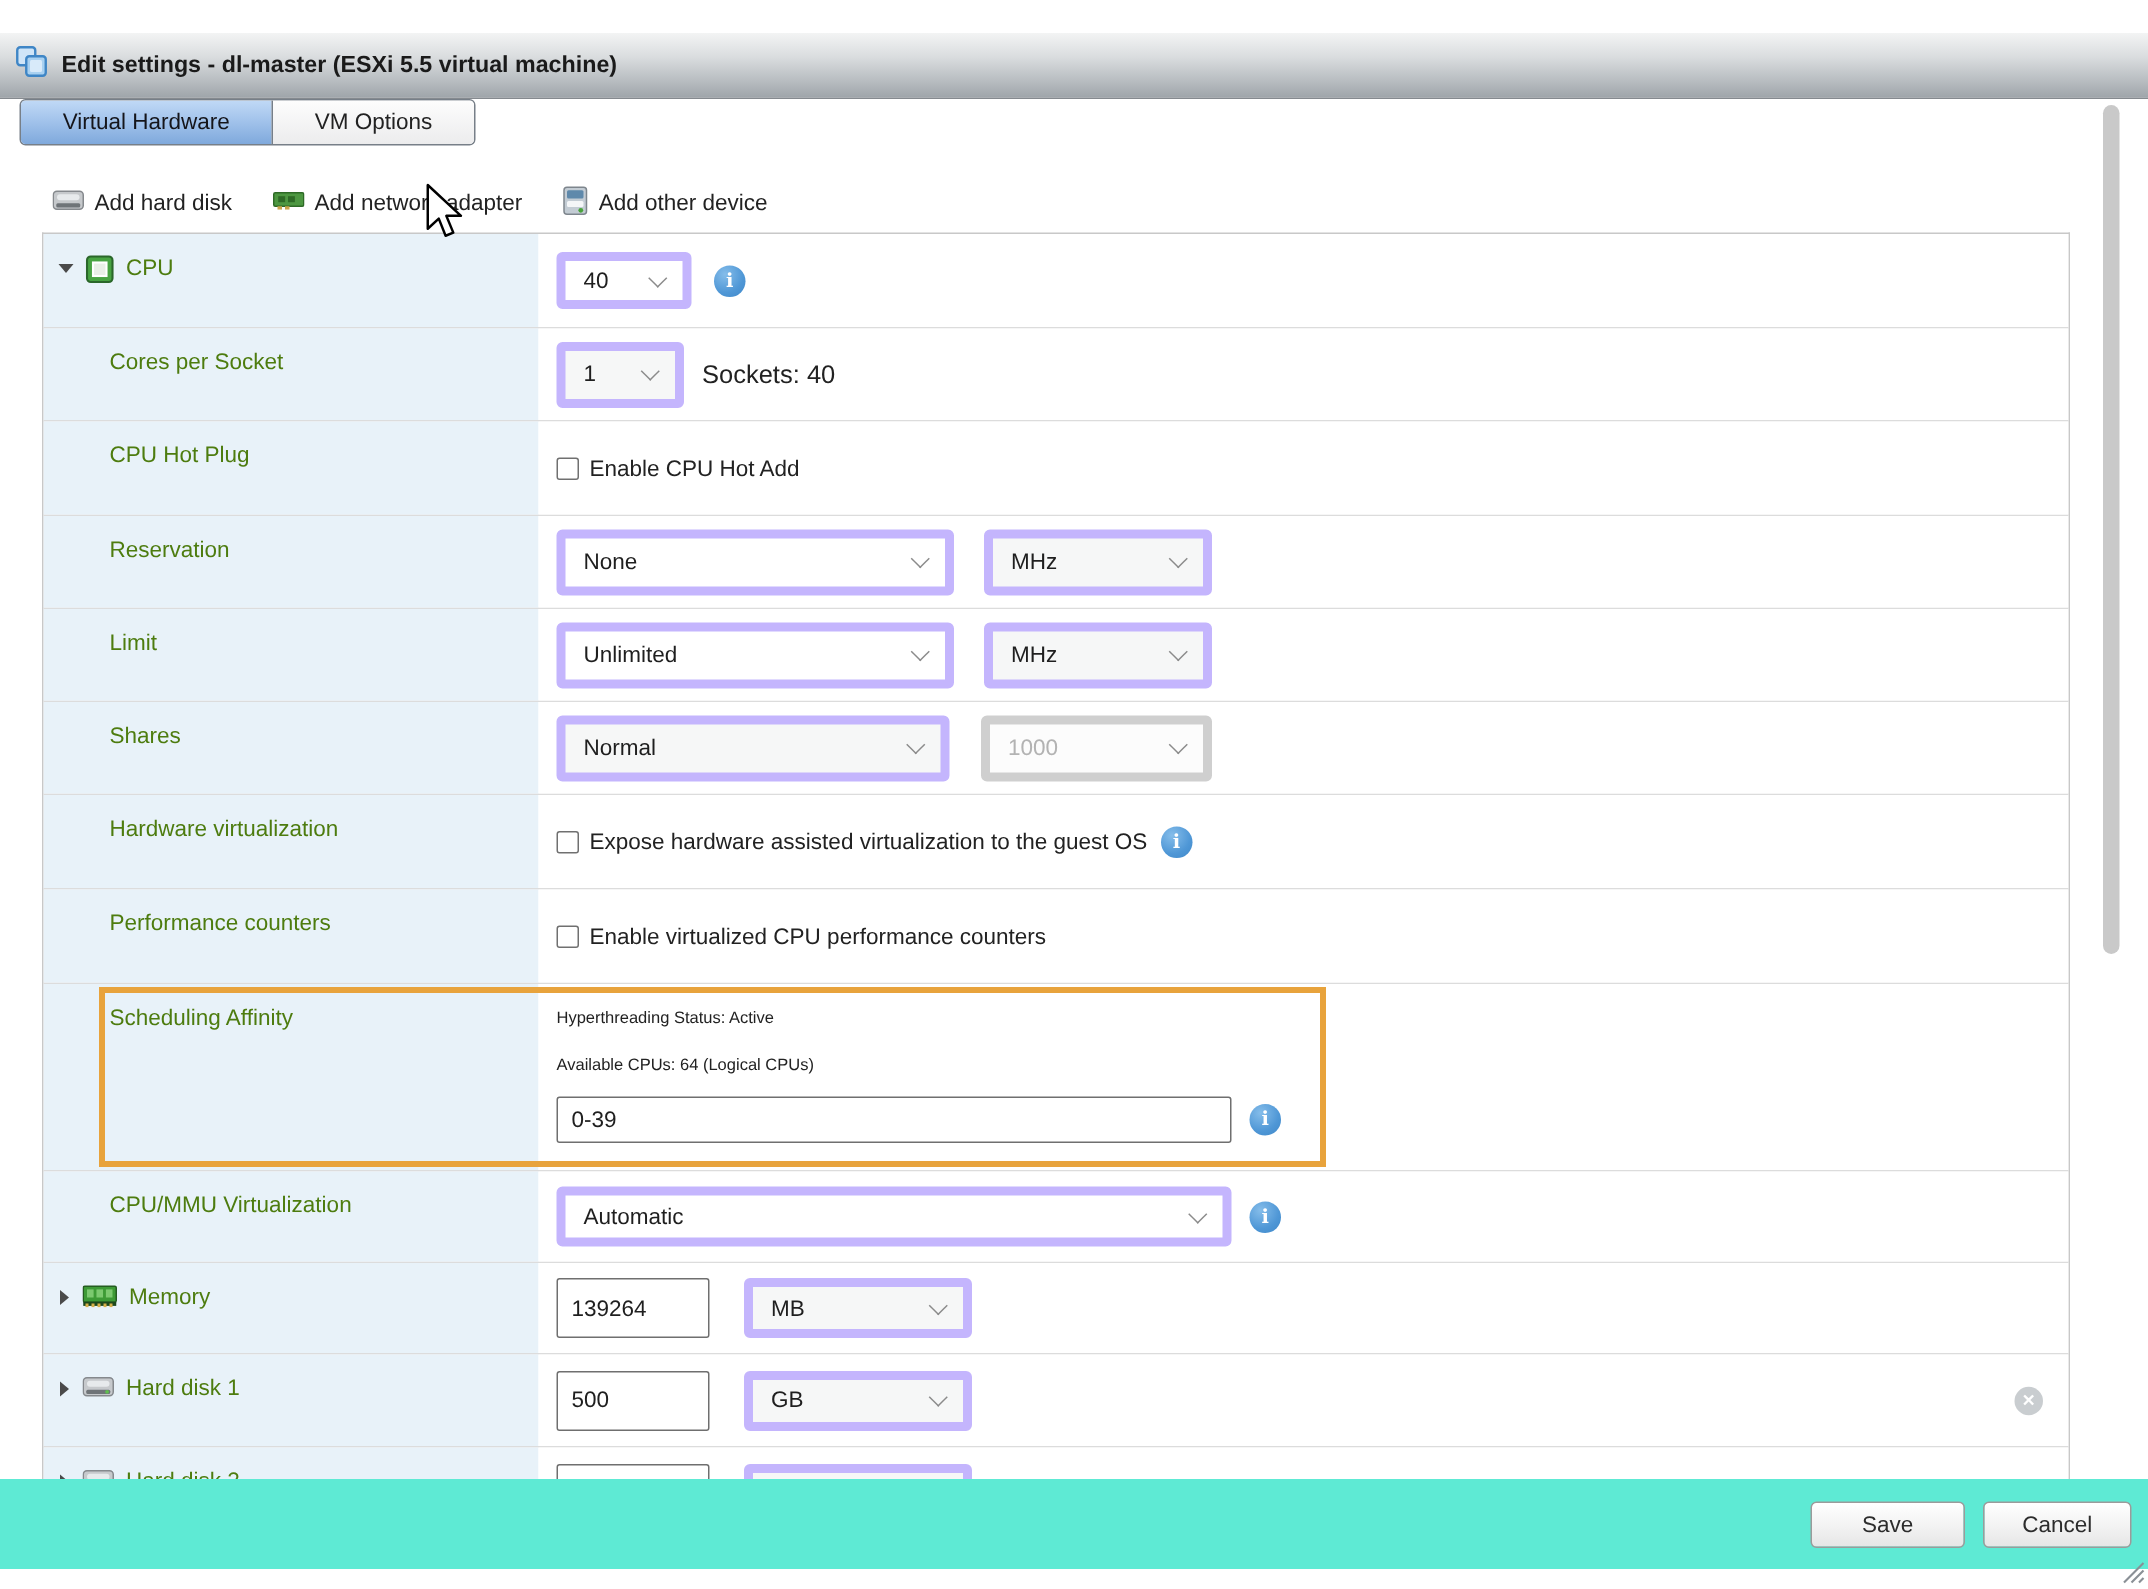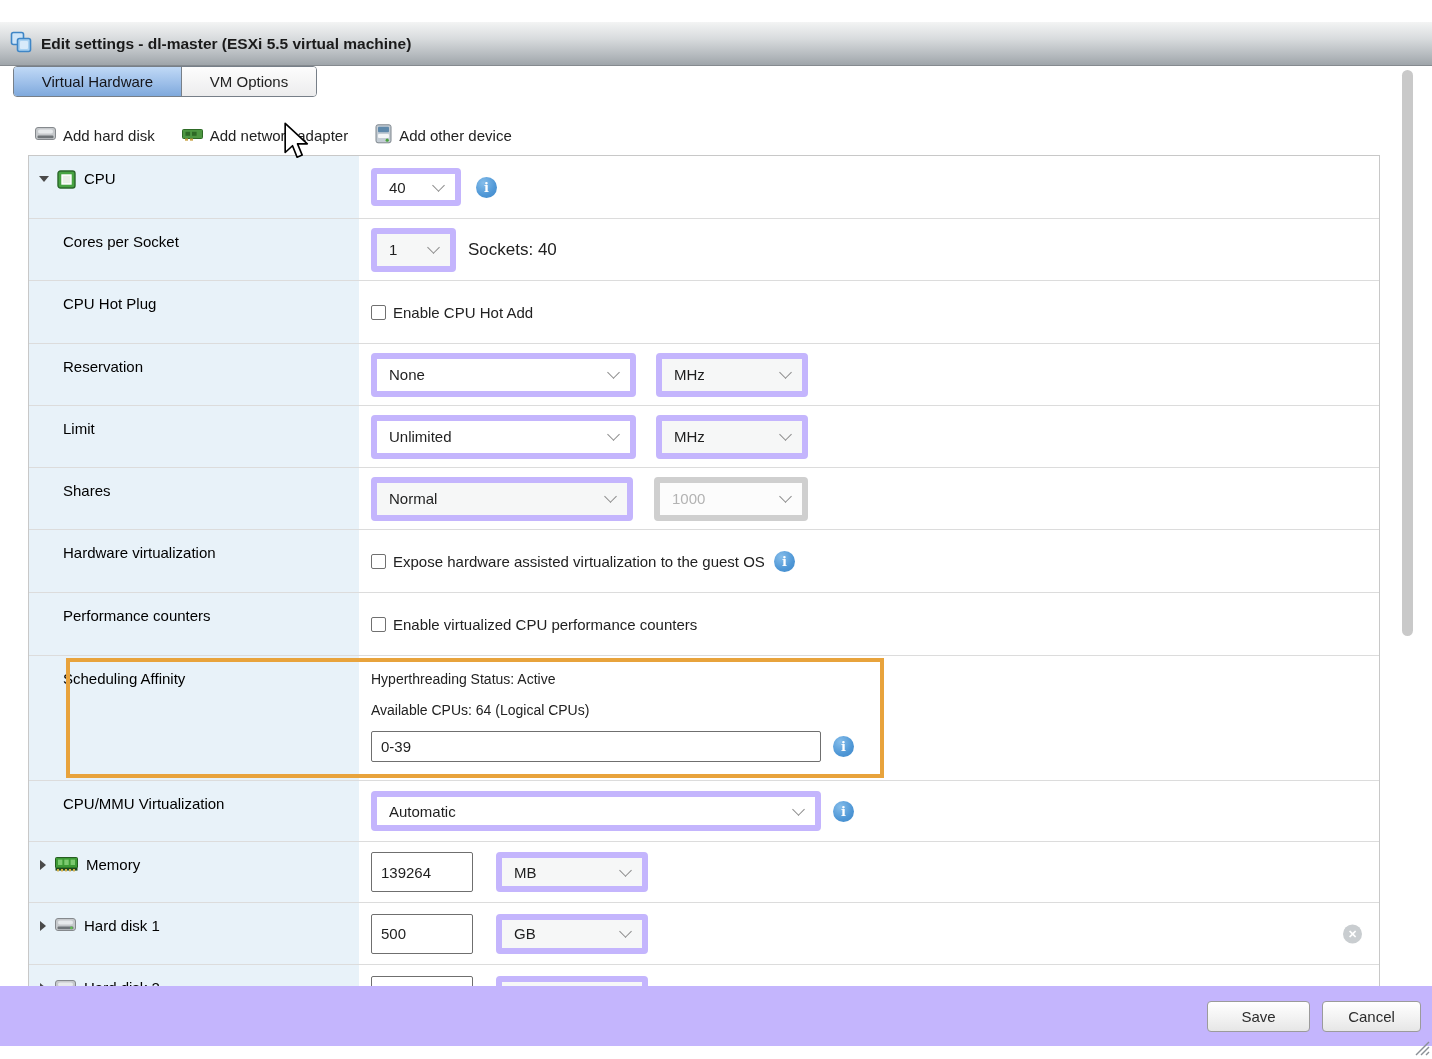--- a/index.html
+++ b/index.html
@@ -34,24 +34,24 @@
   .toolbar { position:absolute; left:35px; top:120px; height:31px; display:flex; align-items:center; gap:27px; }
   .tool { display:flex; align-items:center; gap:7px; font-size:15px; color:#222; }
   
   .vhw-table {
     position:absolute; left:28px; top:155px; width:1352px; height:842px;
     border:1px solid #c8c8c8; border-bottom:none; background:#fff; overflow:hidden;
   }
   .row { display:flex; border-bottom:1px solid #dcdcdc; width:100%; }
   .rlabel {
     width:330px; flex-shrink:0; background:#e8f2f9;
-    display:flex; align-items:flex-start; padding-top:14px; font-size:15px; color:#000000;
+    display:flex; align-items:flex-start; padding-top:14px; font-size:15px; color:#4d7c0f;
   }
   .rlabel.parent { padding-left:10px; }
-  .rlabel.sub { padding-left:34px; }
+  .rlabel.sub { padding-left:44px; }
   .ltext { line-height:18px; }
   .rcontent { flex:1; display:flex; align-items:center; padding-left:12px; position:relative; background:#fff; }
   .rcontent.col { display:block; padding-top:14px; }
   
   .dropdown {
     height:44px; border:6px solid #c4b5fd; border-radius:4px; background:#fff;
     display:flex; align-items:center; justify-content:space-between;
     padding:0 12px; font-size:15px; color:#1f1f1f; flex-shrink:0;
   }
   .dropdown.gray { background:#f6f7f7; }
@@ -72,33 +72,33 @@
   .tri-down { width:0; height:0; border-left:5px solid transparent; border-right:5px solid transparent; border-top:6px solid #4a4a4a; margin:6px 8px 0 0; }
   .tri-right { width:0; height:0; border-top:5px solid transparent; border-bottom:5px solid transparent; border-left:6px solid #4a4a4a; margin:4px 9px 0 1px; }
   .rowicon { margin-right:8px; display:flex; align-items:center; margin-top:0px; }
   .stext { margin-left:12px; font-size:17px; color:#222; }
   .remove {
     position:absolute; right:17px; top:50%; transform:translateY(-50%);
     width:19px; height:19px; border-radius:50%; background:#c9cdd0; color:#fff;
     font-size:11px; font-weight:bold; display:flex; align-items:center; justify-content:center;
   }
   
-  .aff-line { font-size:14px; color:#222; line-height:18px; }
+  .aff-line { font-size:11px; color:#222; line-height:18px; }
   .aff-line + .aff-line { margin-top:13px; }
   .aff-input-wrap { margin-top:12px; display:flex; align-items:center; }
   
   .highlight-box {
     position:absolute; left:66px; top:658px; width:818px; height:120px;
     border:4px solid #E8A33C; z-index:6; pointer-events:none;
   }
   
   .content-edge { position:absolute; left:0; top:997px; width:1432px; height:2px; background:#8f9599; }
   .footer {
     position:absolute; left:0; top:986px; width:1432px; height:60px;
-    background:#c4b5fd;
+    background:#5eead4;
   }
   .btn {
     position:absolute; top:15px; height:31px; border:1px solid #9b9b9b; border-radius:4px;
     background:linear-gradient(180deg,#ffffff 0%,#f2f2f2 55%,#e6e6e6 100%);
     font-family:"Liberation Sans",sans-serif; font-size:15px; color:#2c2c2c;
     display:flex; align-items:center; justify-content:center;
   }
   .btn.save { left:1207px; width:103px; }
   .btn.cancel { left:1322px; width:99px; }
   

